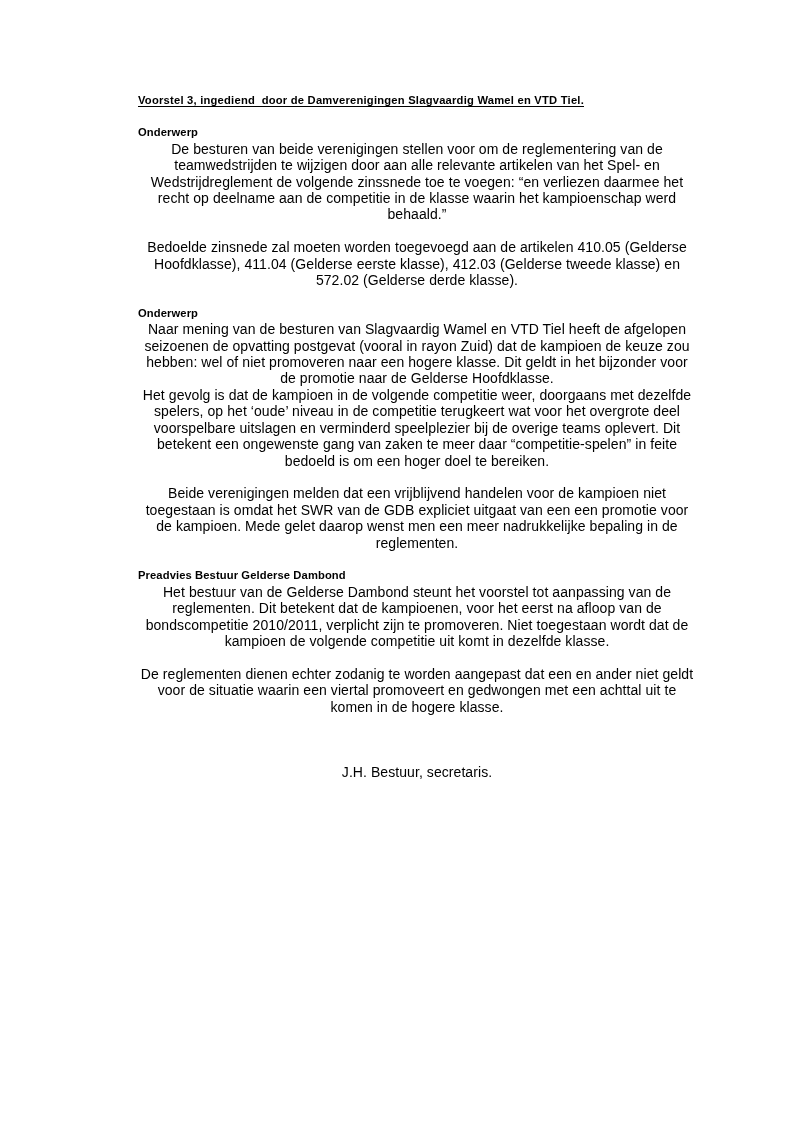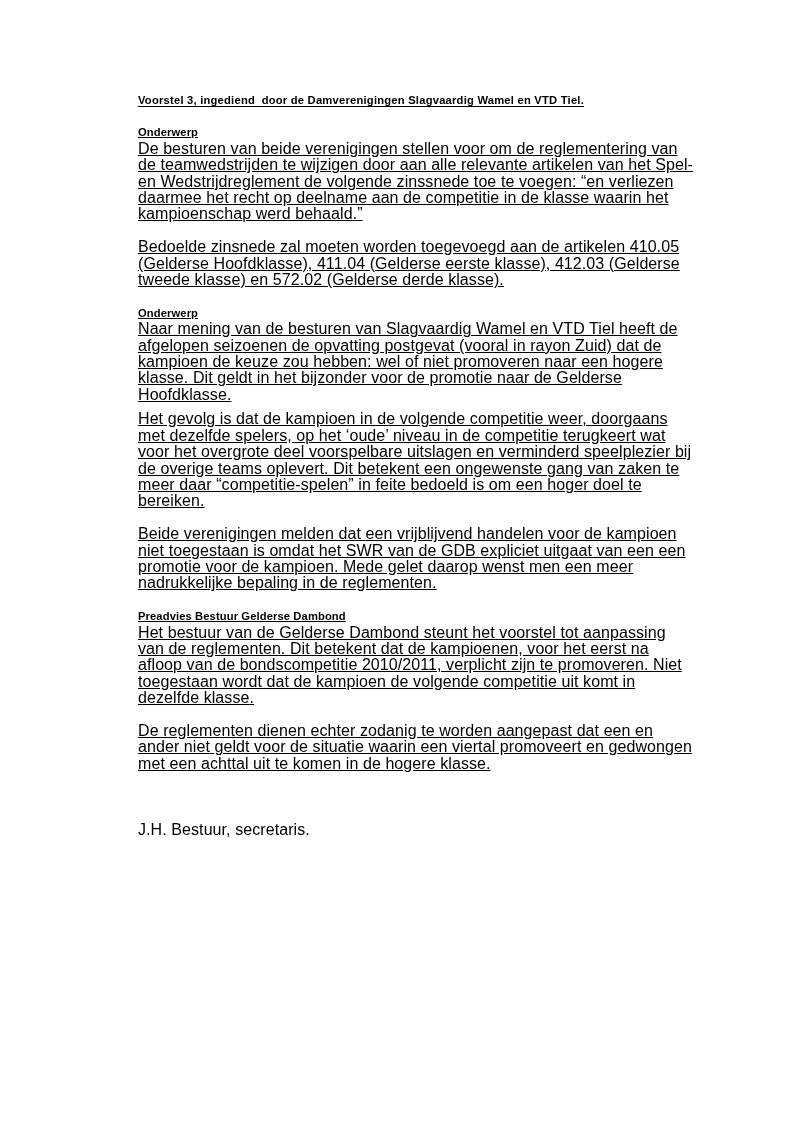--- a/index.html
+++ b/index.html
@@ -32,39 +32,38 @@
     font-weight: bold;
     line-height: 16.4px;
     text-decoration: underline;
     text-underline-offset: 2px;
     white-space: pre;
     margin: 0 0 16px 0;
     letter-spacing: 0.02em;
   }
   .section {
     margin: 0 0 16.4px 0;
-    text-decoration: underline;
   }
   .heading {
     font-size: 11.2px;
     font-weight: bold;
     line-height: 16.4px;
     margin: 0;
     letter-spacing: 0.01em;
   }
   .para {
-    font-size: 16px;
+    font-size: 14px;
     font-weight: normal;
     line-height: 16.4px;
     margin: 0;
-    text-align: left;
+    text-align: center;
     letter-spacing: 0.005em;
   }
   .para + .para {
-    margin-top: 8px;
+    margin-top: 0;
   }
   .gap {
     height: 16.4px;
   }
   .signature .para {
     white-space: pre-line;
   }
   .spacer-large {
     height: 33px;
   }

